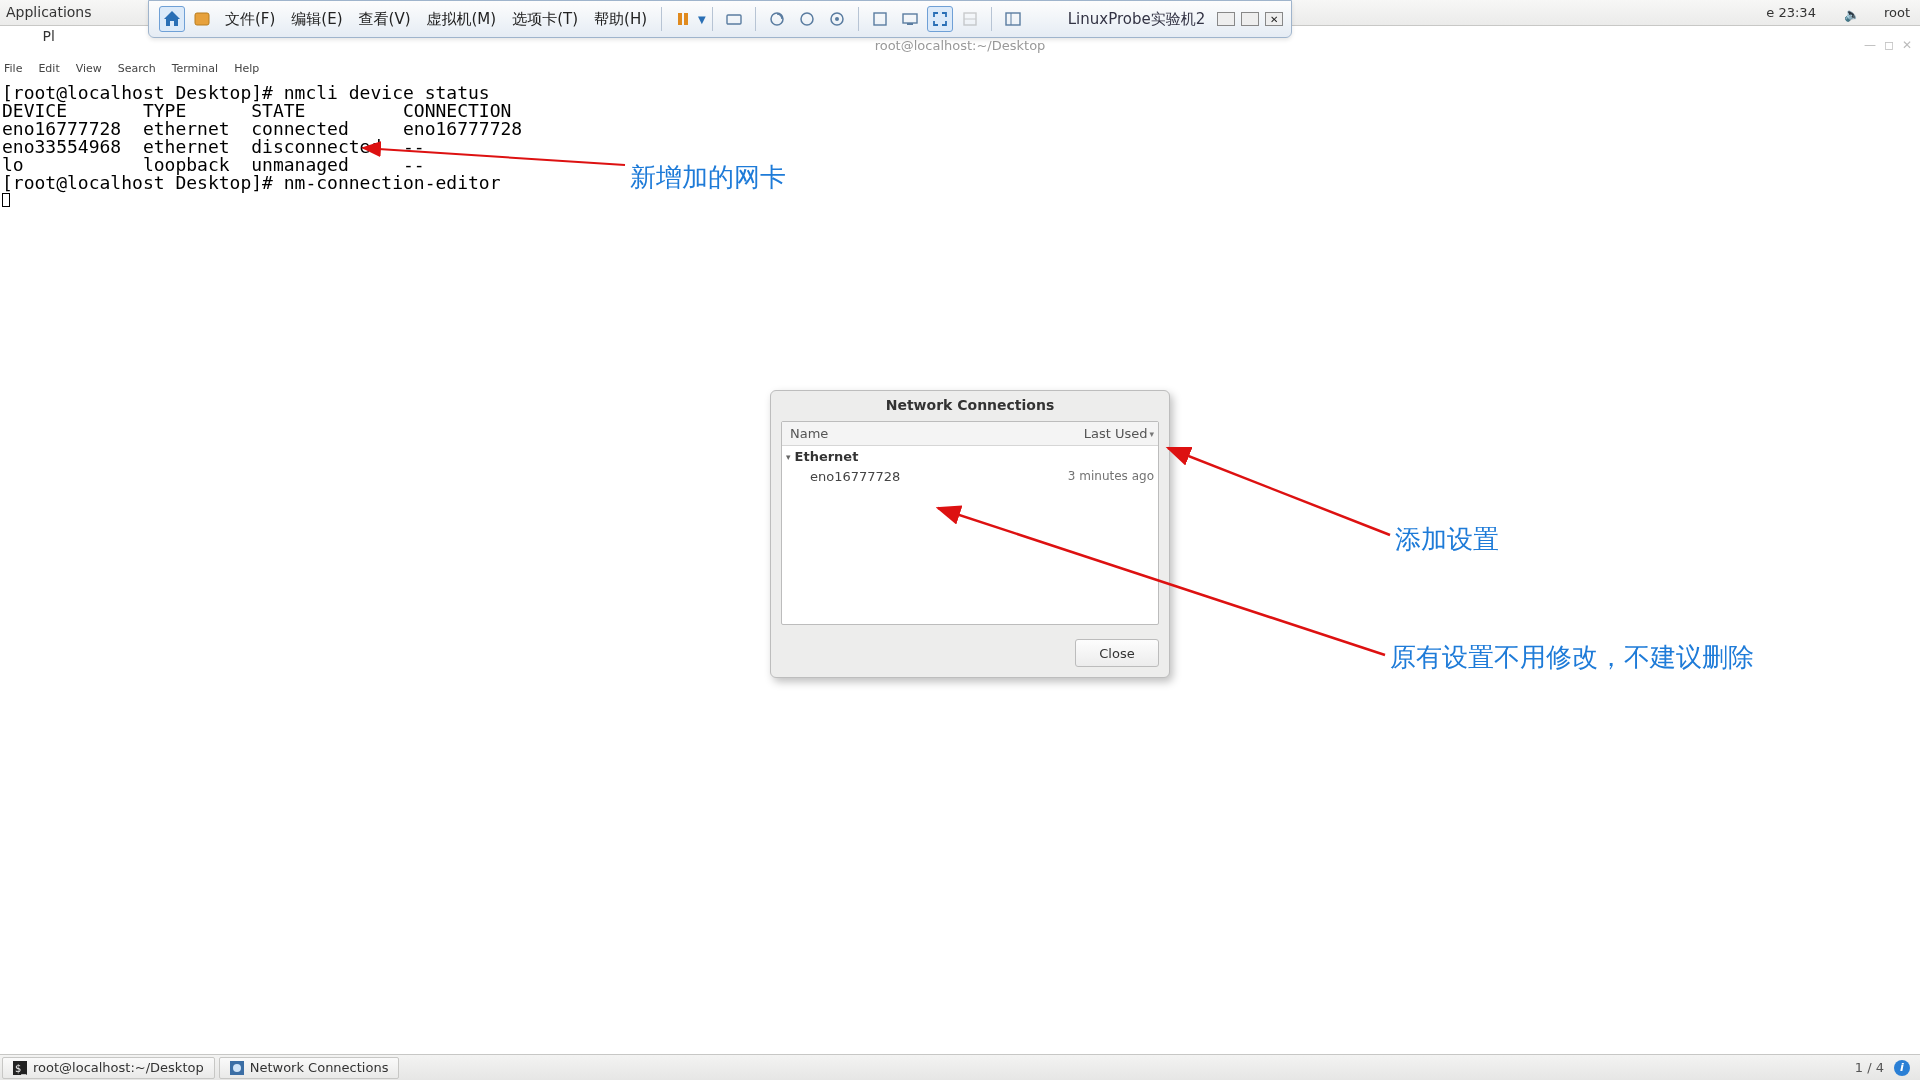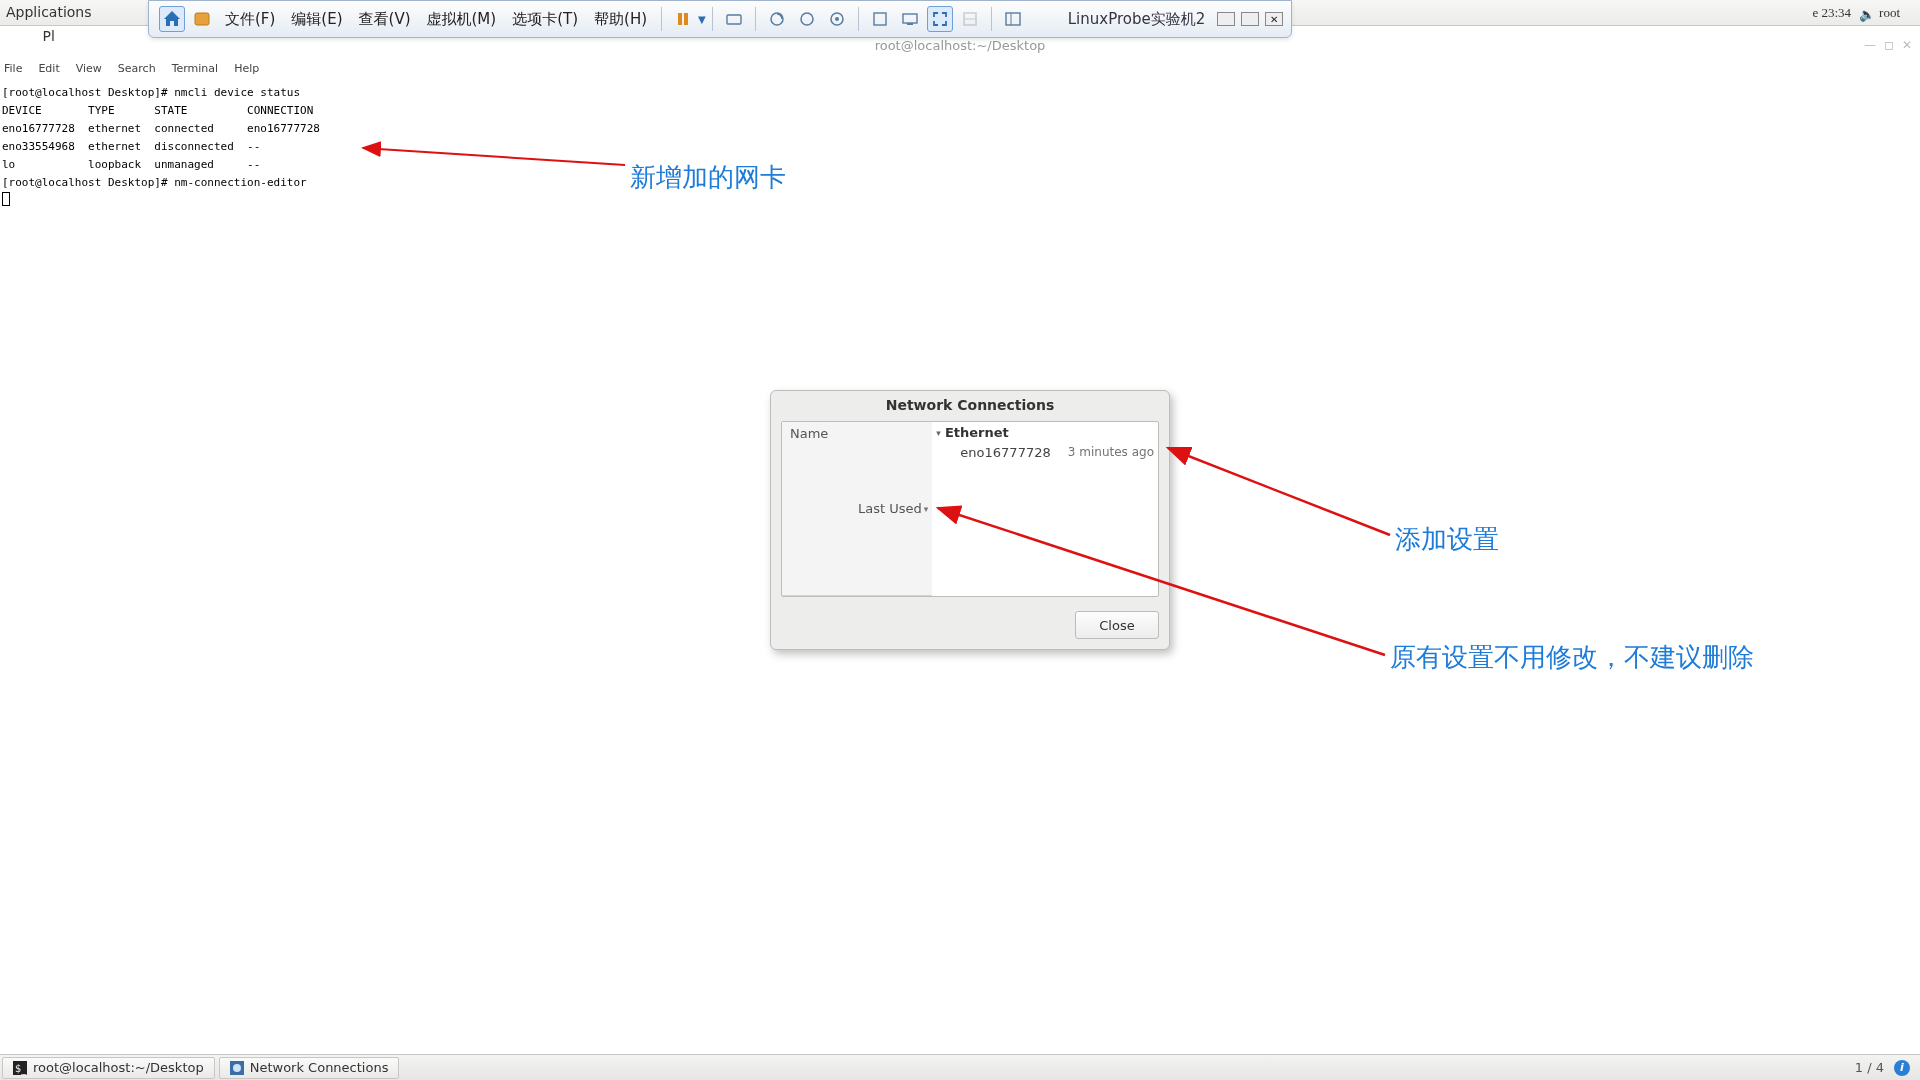--- a/index.html
+++ b/index.html
@@ -1,45 +1,45 @@
 <!DOCTYPE html>
 <html><head>
 <meta charset="utf-8">
 <style>
   * { box-sizing: border-box; margin: 0; padding: 0; }
   html, body { width: 1920px; height: 1080px; font-family: "DejaVu Sans", "Liberation Sans", sans-serif; background: #fff; overflow: hidden; }
   
   .gnome-panel { position: absolute; top: 0; left: 0; right: 0; height: 26px; background: linear-gradient(#f7f7f6,#ebebea); border-bottom: 1px solid #c8c8c6; display: flex; align-items: center; font-size: 14px; color: #333; z-index: 5; }
   .gnome-panel .panel-left { display: flex; align-items: center; gap: 8px; padding-left: 6px; flex-direction: column; }
-  .gnome-panel .panel-right { margin-left: auto; display: flex; align-items: center; gap: 8px; padding-right: 20px; font-size: 13px; font-family: Liberation Serif, serif; }
+  .gnome-panel .panel-right { margin-left: auto; display: flex; align-items: center; gap: 28px; padding-right: 10px; font-size: 13px; }
   .redhat-icon { width: 14px; height: 14px; background: #c00; border-radius: 50% 50% 50% 0; display: inline-block; }
   .small-ico { width: 12px; height: 12px; display: inline-block; }
   
   .vm-bar { position: absolute; top: 0; left: 148px; height: 38px; background: linear-gradient(#fdfdfd,#e5ecf4); border: 1px solid #9fb4cc; border-radius: 0 0 6px 6px; display: flex; align-items: center; padding: 0 8px; font-size: 15px; color: #222; z-index: 20; box-shadow: 0 2px 4px rgba(0,0,0,.1); }
   .vm-bar .vmico { width: 26px; height: 26px; border: 1px solid transparent; display: flex; align-items: center; justify-content: center; margin: 0 2px; border-radius: 3px; }
   .vm-bar .vmico.sel { border-color: #6fa0d6; background: #dceaf9; }
   .vm-bar .sep { width: 1px; height: 24px; background: #b7c4d4; margin: 0 6px; }
   .vm-bar .menu-item { padding: 0 8px; cursor: default; }
   .vm-title { margin: 0 12px 0 40px; color: #334; }
   .vm-ctrl { display:flex; gap:6px; align-items:center; }
   .vm-ctrl .winbtn { width:18px;height:14px;border:1px solid #888; background:#eee;}
   
   .term-title { position: absolute; top: 38px; left: 0; right: 0; height: 20px; text-align: center; font-size: 13px; color: #999; z-index: 3; }
   .term-title .tctrl { position:absolute; right:8px; top:0; display:flex; gap:8px; color:#bbb; font-size:12px;}
   
   .term-menu { position: absolute; top: 62px; left: 4px; font-size: 11px; color: #444; display: flex; gap: 16px; z-index: 3; }
   .term-menu span { cursor: default; }
   
-  .term-body { position: absolute; top: 84px; left: 2px; right: 0; font-family: "DejaVu Sans Mono","Liberation Mono",monospace; font-size: 11px; line-height: 18px; white-space: pre; color: #000; z-index: 2; }
+  .term-body { position: absolute; top: 84px; left: 2px; right: 0; font-family: "DejaVu Sans Mono","Liberation Mono",monospace; font-size: 18px; line-height: 18px; white-space: pre; color: #000; z-index: 2; }
   .cursor-box { display:inline-block; width:8px; height:14px; border:1px solid #000; }
   
   .dialog { position: absolute; left: 770px; top: 390px; width: 400px; background: #ededec; border: 1px solid #bdbdbd; border-radius: 6px; box-shadow: 3px 4px 8px rgba(0,0,0,.25); z-index: 10; }
   .dialog-title { text-align: center; font-weight: bold; font-size: 14px; padding: 6px 0 8px; color:#333; }
   .dialog-body { display: flex; gap: 8px; padding: 0 10px 8px 10px; }
-  .list-box { flex: 1; background: #fff; border: 1px solid #bcbcbc; border-radius: 2px; height: 176px; display: flex; }
+  .list-box { flex: 1; background: #fff; border: 1px solid #bcbcbc; border-radius: 2px; height: 204px; display: flex; flex-direction: column; }
   .list-head { display: flex; border-bottom: 1px solid #d6d6d6; font-size: 13px; background:#f4f4f4; color:#555; }
   .list-head .col-name { flex: 1; padding: 4px 8px; }
   .list-head .col-last { width: 96px; padding: 4px 4px; text-align: right; display:flex; align-items:center; justify-content:flex-end; gap:2px;}
   .list-rows { flex:1; font-size: 13px; color:#333; }
   .row-group { display:flex; align-items:center; padding: 3px 4px; font-weight:bold; }
   .row-group .tri { font-size: 9px; margin-right: 4px; color:#666; }
   .row-item { display:flex; padding: 2px 4px 2px 28px; color:#444; }
   .row-item .r-name { flex:1; }
   .row-item .r-time { color:#737373; font-size:12px; }
   .btn-col { display:flex; flex-direction:column; gap:8px; width:84px; }

